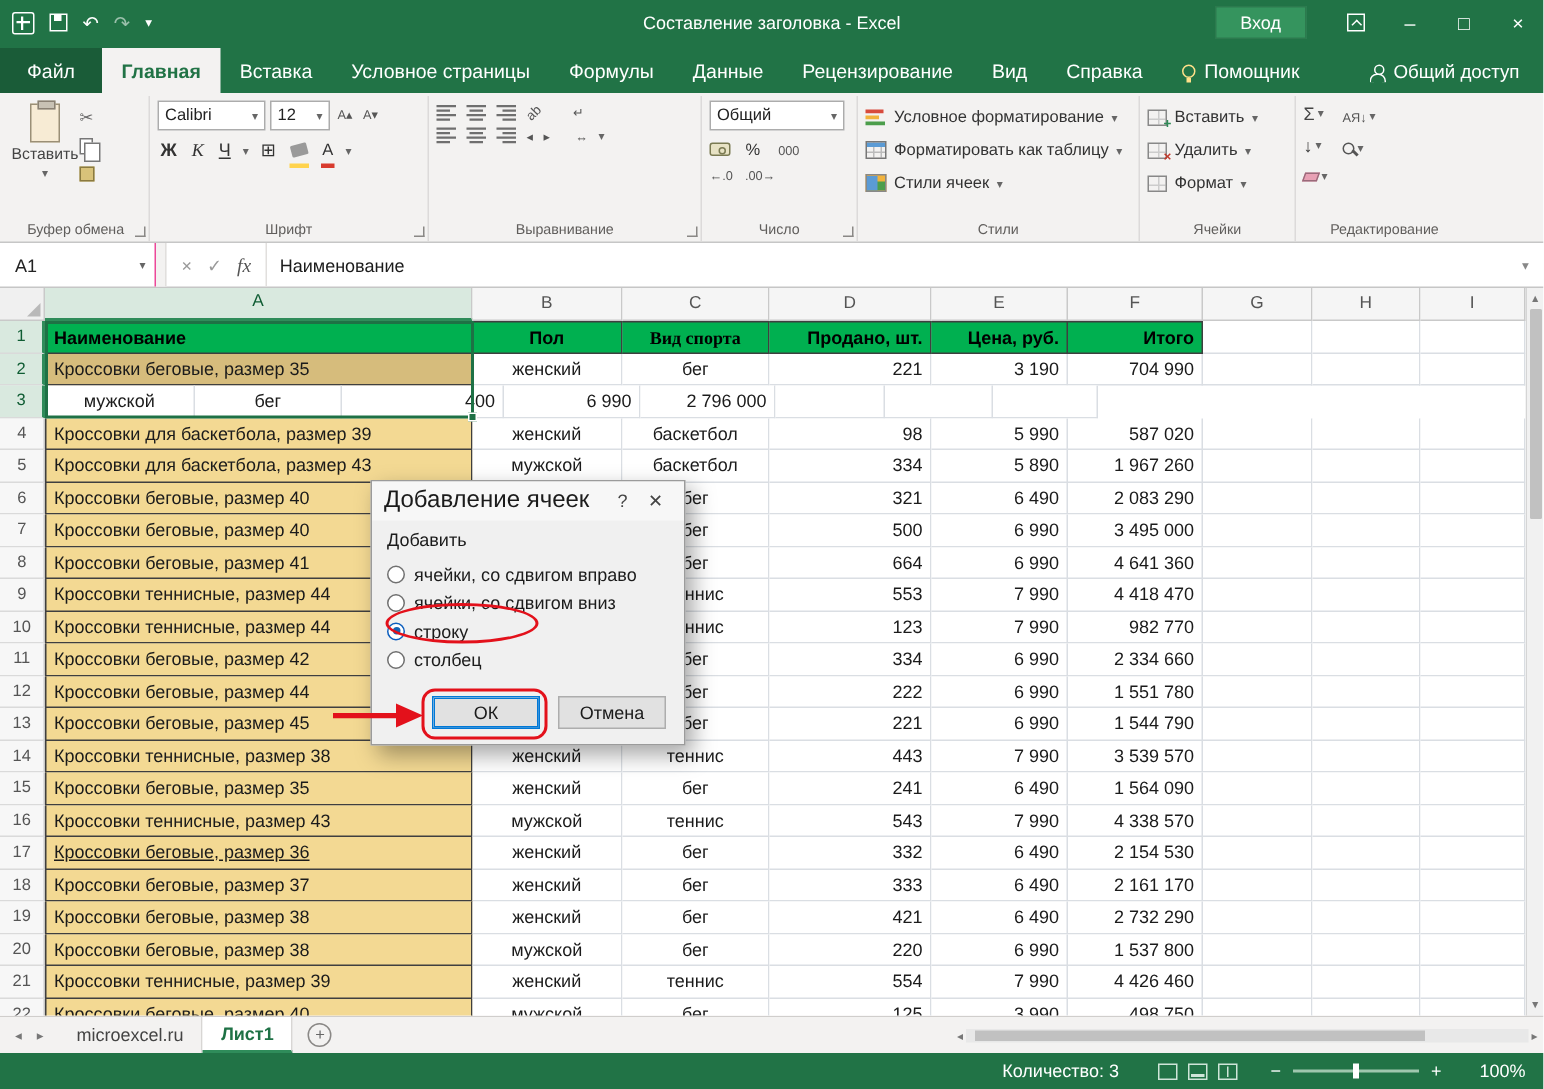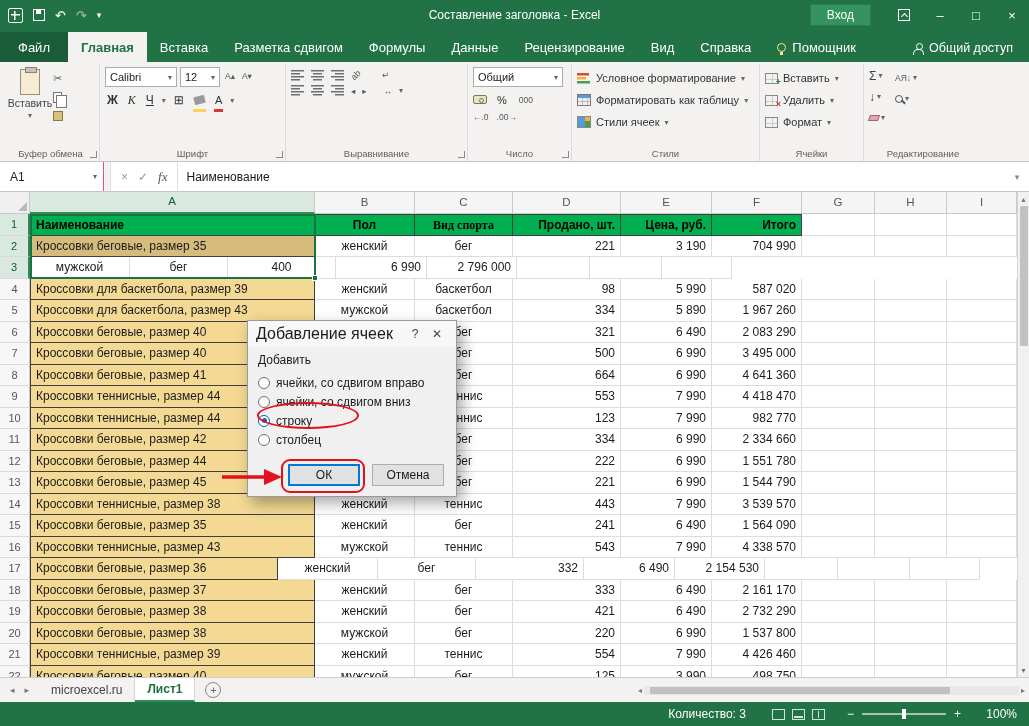--- a/index.html
+++ b/index.html
@@ -187,21 +187,21 @@
       <span class="winbtn">–</span>
       <span class="winbtn">□</span>
       <span class="winbtn">×</span>
     </div>
   </div>
 
   <div class="tabbar">
     <div class="tab file">Файл</div>
     <div class="tab active">Главная</div>
     <div class="tab">Вставка</div>
-    <div class="tab">Разметка сдвигом</div>
+    <div class="tab">Условное страницы</div>
     <div class="tab">Формулы</div>
     <div class="tab">Данные</div>
     <div class="tab">Рецензирование</div>
     <div class="tab">Вид</div>
     <div class="tab">Справка</div>
     <div class="tab assistant">
       <span class="bulb"></span>
       <span>Помощник</span>
     </div>
     <div class="spacer"></div>
@@ -431,21 +431,21 @@
             <div class="cell ar" style="width: 91px;">3 190</div>
             <div class="cell ar" style="width: 90px;">704 990</div>
             <div class="cell" style="width: 73px;"></div>
             <div class="cell" style="width: 72px;"></div>
             <div class="cell" style="width: 70px;"></div>
           </div>
           <div class="g-row">
             <div class="row-num hl">3</div>
             <div class="cell ac" style="width: 100px;">мужской</div>
             <div class="cell ac" style="width: 98px;">бег</div>
-            <div class="cell ar" style="width: 108px; text-align: center;">400</div>
+            <div class="cell ar" style="width: 108px;">400</div>
             <div class="cell ar" style="width: 91px;">6 990</div>
             <div class="cell ar" style="width: 90px;">2 796 000</div>
             <div class="cell" style="width: 73px;"></div>
             <div class="cell" style="width: 72px;"></div>
             <div class="cell" style="width: 70px;"></div>
           </div>
           <div class="g-row">
             <div class="row-num">4</div>
             <div class="cell al tan bk bl" style="width: 285px;">Кроссовки для баскетбола, размер 39</div>
             <div class="cell ac" style="width: 100px;">женский</div>
@@ -596,21 +596,21 @@
             <div class="cell ac" style="width: 98px;">теннис</div>
             <div class="cell ar" style="width: 108px;">543</div>
             <div class="cell ar" style="width: 91px;">7 990</div>
             <div class="cell ar" style="width: 90px;">4 338 570</div>
             <div class="cell" style="width: 73px;"></div>
             <div class="cell" style="width: 72px;"></div>
             <div class="cell" style="width: 70px;"></div>
           </div>
           <div class="g-row">
             <div class="row-num">17</div>
-            <div class="cell al tan bk bl" style="width: 248px;">Кроссовки беговые, размер 36</div>
+            <div class="cell al tan bk bl" style="width: 285px; text-decoration: underline;">Кроссовки беговые, размер 36</div>
             <div class="cell ac" style="width: 100px;">женский</div>
             <div class="cell ac" style="width: 98px;">бег</div>
             <div class="cell ar" style="width: 108px;">332</div>
             <div class="cell ar" style="width: 91px;">6 490</div>
             <div class="cell ar" style="width: 90px;">2 154 530</div>
             <div class="cell" style="width: 73px;"></div>
             <div class="cell" style="width: 72px;"></div>
             <div class="cell" style="width: 70px;"></div>
           </div>
           <div class="g-row">

